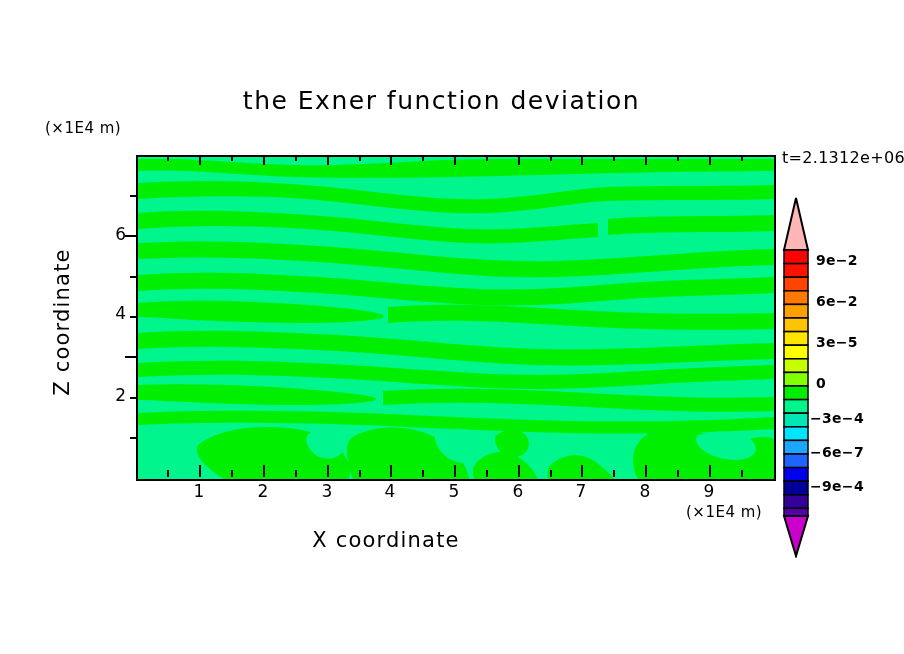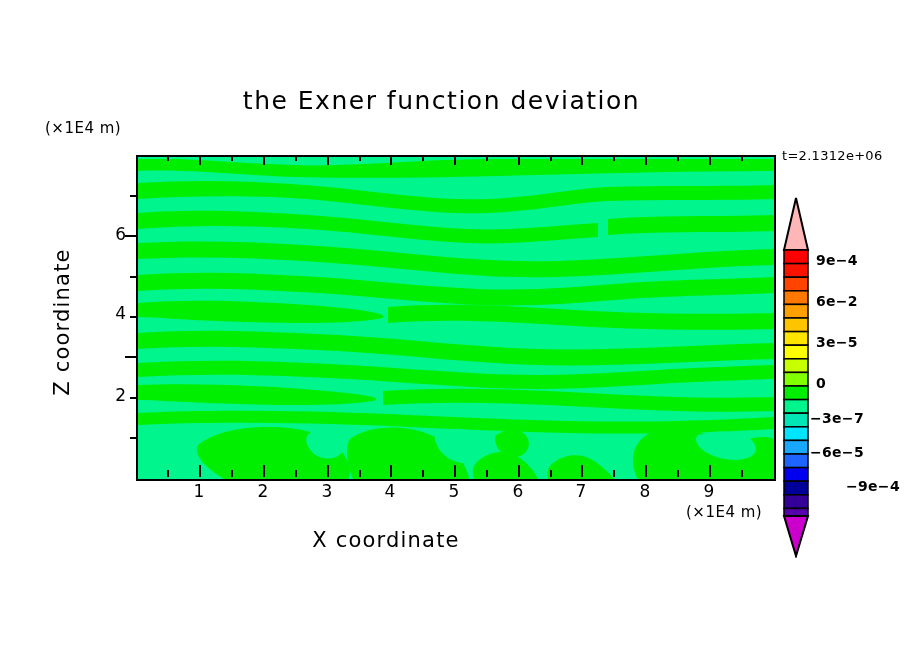--- a/index.html
+++ b/index.html
@@ -14,21 +14,21 @@
     font-size:25px;letter-spacing:1.5px;font-weight:400;
     font-family:"DejaVu Sans",sans-serif;
     color:#000;
   }
 
   
   #unit-top{left:45px;top:119px;font-size:15px;letter-spacing:0.5px;}
   #unit-bottom{left:686px;top:503px;font-size:15px;letter-spacing:0.5px;}
 
   
-  #tstamp{left:782px;top:148px;font-size:13px;letter-spacing:0.3px;}
+  #tstamp{left:782px;top:148px;font-size:16px;letter-spacing:0.3px;}
 
   
   #plot{
     left:136px;top:155px;width:636px;height:322px;
     border:2px solid #000;box-sizing:content-box;
     background:#00f58c;overflow:hidden;
   }
   #plotsvg{display:block;width:636px;height:322px;}
 
   
@@ -196,19 +196,19 @@
       <rect x="5" y="298.8" width="24" height="13.6" fill="#330099"></rect>
       <rect x="5" y="312.4" width="24" height="7.6" fill="#5500aa"></rect>
     </g>
   </svg>
 
   <svg width="34" height="44" viewBox="0 0 34 44" style="display:block;margin-top:-2px;">
     <polygon points="5,2 29,2 17,42" fill="#cc00cc" stroke="#000" stroke-width="2"></polygon>
   </svg>
 </div>
 
-<div class="cblab" style="top:252px;">9e−4</div>
+<div class="cblab" style="top:252px;">9e−2</div>
 <div class="cblab" style="top:293px;">6e−2</div>
 <div class="cblab" style="top:334px;">3e−5</div>
 <div class="cblab" style="top:375px;">0</div>
-<div class="cblab" style="top:410px;left:810px;">−3e−7</div>
-<div class="cblab" style="top:444px;left:810px;">−6e−5</div>
-<div class="cblab" style="top:478px;left:810px;margin-left:36px;">−9e−4</div>
+<div class="cblab" style="top:410px;left:810px;">−3e−4</div>
+<div class="cblab" style="top:444px;left:810px;">−6e−7</div>
+<div class="cblab" style="top:478px;left:810px;">−9e−4</div>
 
 </body></html>

